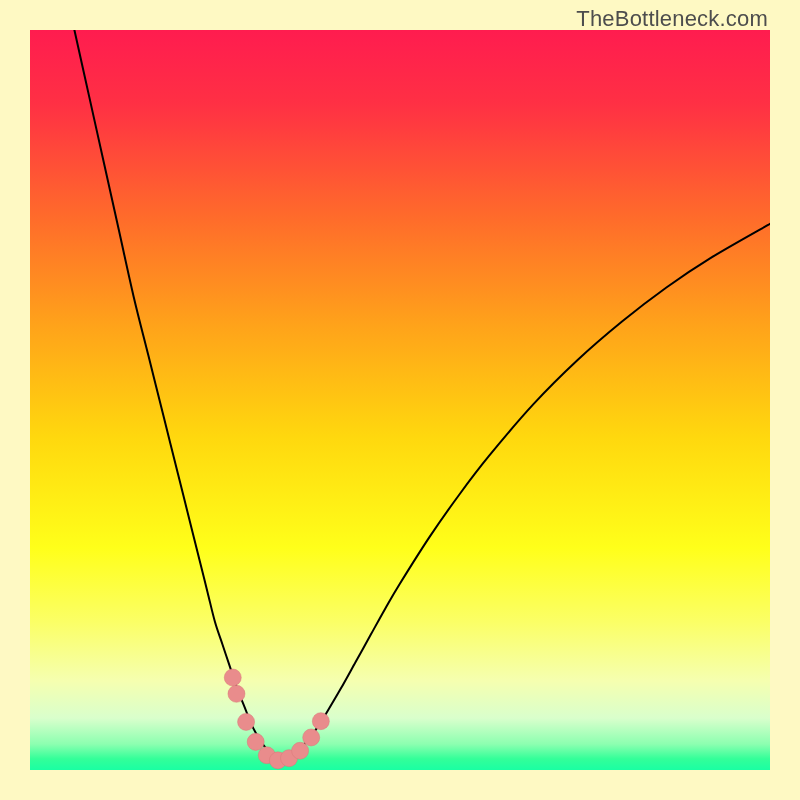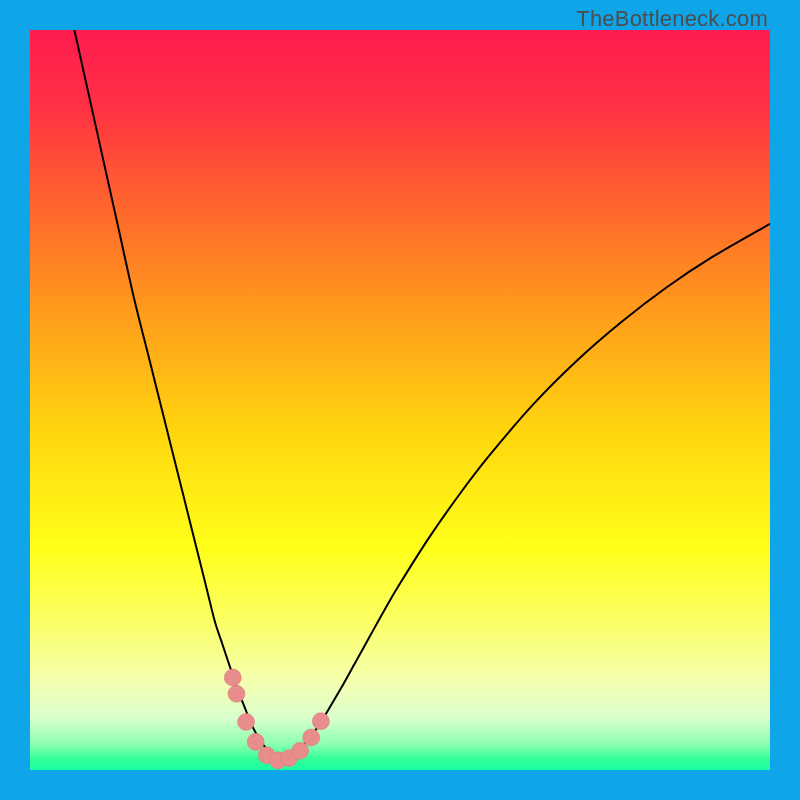--- a/index.html
+++ b/index.html
@@ -1,21 +1,21 @@
 <!DOCTYPE html>
 <html><head>
 <meta charset="utf-8">
 <style>
   * { margin: 0; padding: 0; box-sizing: border-box; }
   html, body { width: 800px; height: 800px; overflow: hidden; background: #000; }
   .frame {
     position: absolute;
     left: 0; top: 0;
     width: 800px; height: 800px;
-    background: #0ea5e9;
+    background: #fef9c3;
     padding-left: 30px;
   }
   .plot {
     position: absolute;
     left: 30px; top: 30px;
     width: 740px; height: 740px;
     overflow: hidden;
   }
   .gradient {
     position: absolute;

